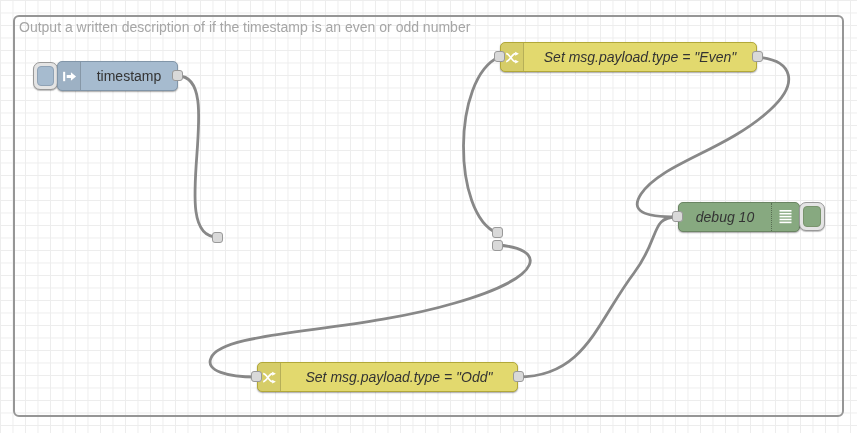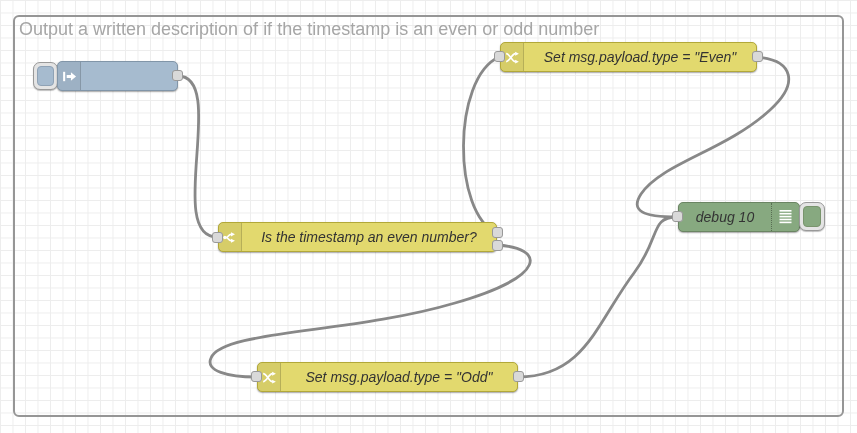--- a/index.html
+++ b/index.html
@@ -10,21 +10,21 @@
       linear-gradient(to right,#ededed 1px,transparent 1px),
       linear-gradient(to bottom,#ededed 1px,transparent 1px);
     background-size:12.5px 12.5px;
     font-family:"Liberation Sans",sans-serif;
   }
   .group{
     position:absolute;left:13px;top:15px;width:827px;height:398px;
     border:2px solid #969696;border-radius:6px;background:transparent;
   }
   .group-label{
-    position:absolute;top:2px;left:4px;font-size:18px;color:#a6a6a6;
+    position:absolute;top:2px;left:4px;font-size:14px;color:#a6a6a6;
     white-space:nowrap;
     text-align:right;
   }
   svg.wires{position:absolute;left:0;top:0;z-index:2;}
   svg.wires path{stroke:#888888;stroke-width:2.8;fill:none;stroke-linecap:round;}
   .node{
     position:absolute;height:28px;border-radius:5px;border:1px solid;
     display:flex;align-items:stretch;z-index:3;
     box-shadow:0 1px 1.5px rgba(0,0,0,0.35);
   }
@@ -87,34 +87,23 @@
   <div class="node node-inject" style="left:57px;top:61px;width:119px">
     <div class="icon-area">
       <svg width="15" height="15" viewBox="0 0 16 16">
         <g fill="#ffffff">
           <rect x="1.2" y="3" width="2.2" height="10"></rect>
           <rect x="5" y="6.4" width="5.5" height="3.2"></rect>
           <path d="M9.5,3.5 L15,8 L9.5,12.5 z"></path>
         </g>
       </svg>
     </div>
+    <div class="label">timestamp</div>
   </div>
 
-  <div class="node node-yellow" style="left:218px;top:222px;width:277px">
-    <div class="icon-area">
-      <svg width="15" height="15" viewBox="0 0 16 16">
-        <circle cx="2" cy="8" r="1.8" fill="#ffffff"></circle>
-        <path d="M3,8 C6,8 5.5,4.6 8.7,4.6" stroke="#ffffff" stroke-width="1.8" fill="none"></path>
-        <path d="M3,8 C6,8 5.5,11.4 8.7,11.4" stroke="#ffffff" stroke-width="1.8" fill="none"></path>
-        <path d="M8.5,2.4 L12.8,4.6 L8.5,6.8 z" fill="#ffffff"></path>
-        <path d="M8.5,9.2 L12.8,11.4 L8.5,13.6 z" fill="#ffffff"></path>
-      </svg>
-    </div>
-    <div class="label it">Is the timestamp an even number?</div>
-  </div>
 
   <div class="node node-yellow" style="left:500px;top:42px;width:255px">
     <div class="icon-area">
       <svg width="15" height="15" viewBox="0 0 16 16">
         <path d="M1.2,12.4 C5,12.4 7.5,3.9 11,3.9" stroke="#ffffff" stroke-width="1.8" fill="none"></path>
         <path d="M1.2,3.9 C5,3.9 7.5,12.4 11,12.4" stroke="#ffffff" stroke-width="1.8" fill="none"></path>
         <path d="M10.8,1.8 L14.8,3.9 L10.8,6 z" fill="#ffffff"></path>
         <path d="M10.8,10.3 L14.8,12.4 L10.8,14.5 z" fill="#ffffff"></path>
       </svg>
     </div>

